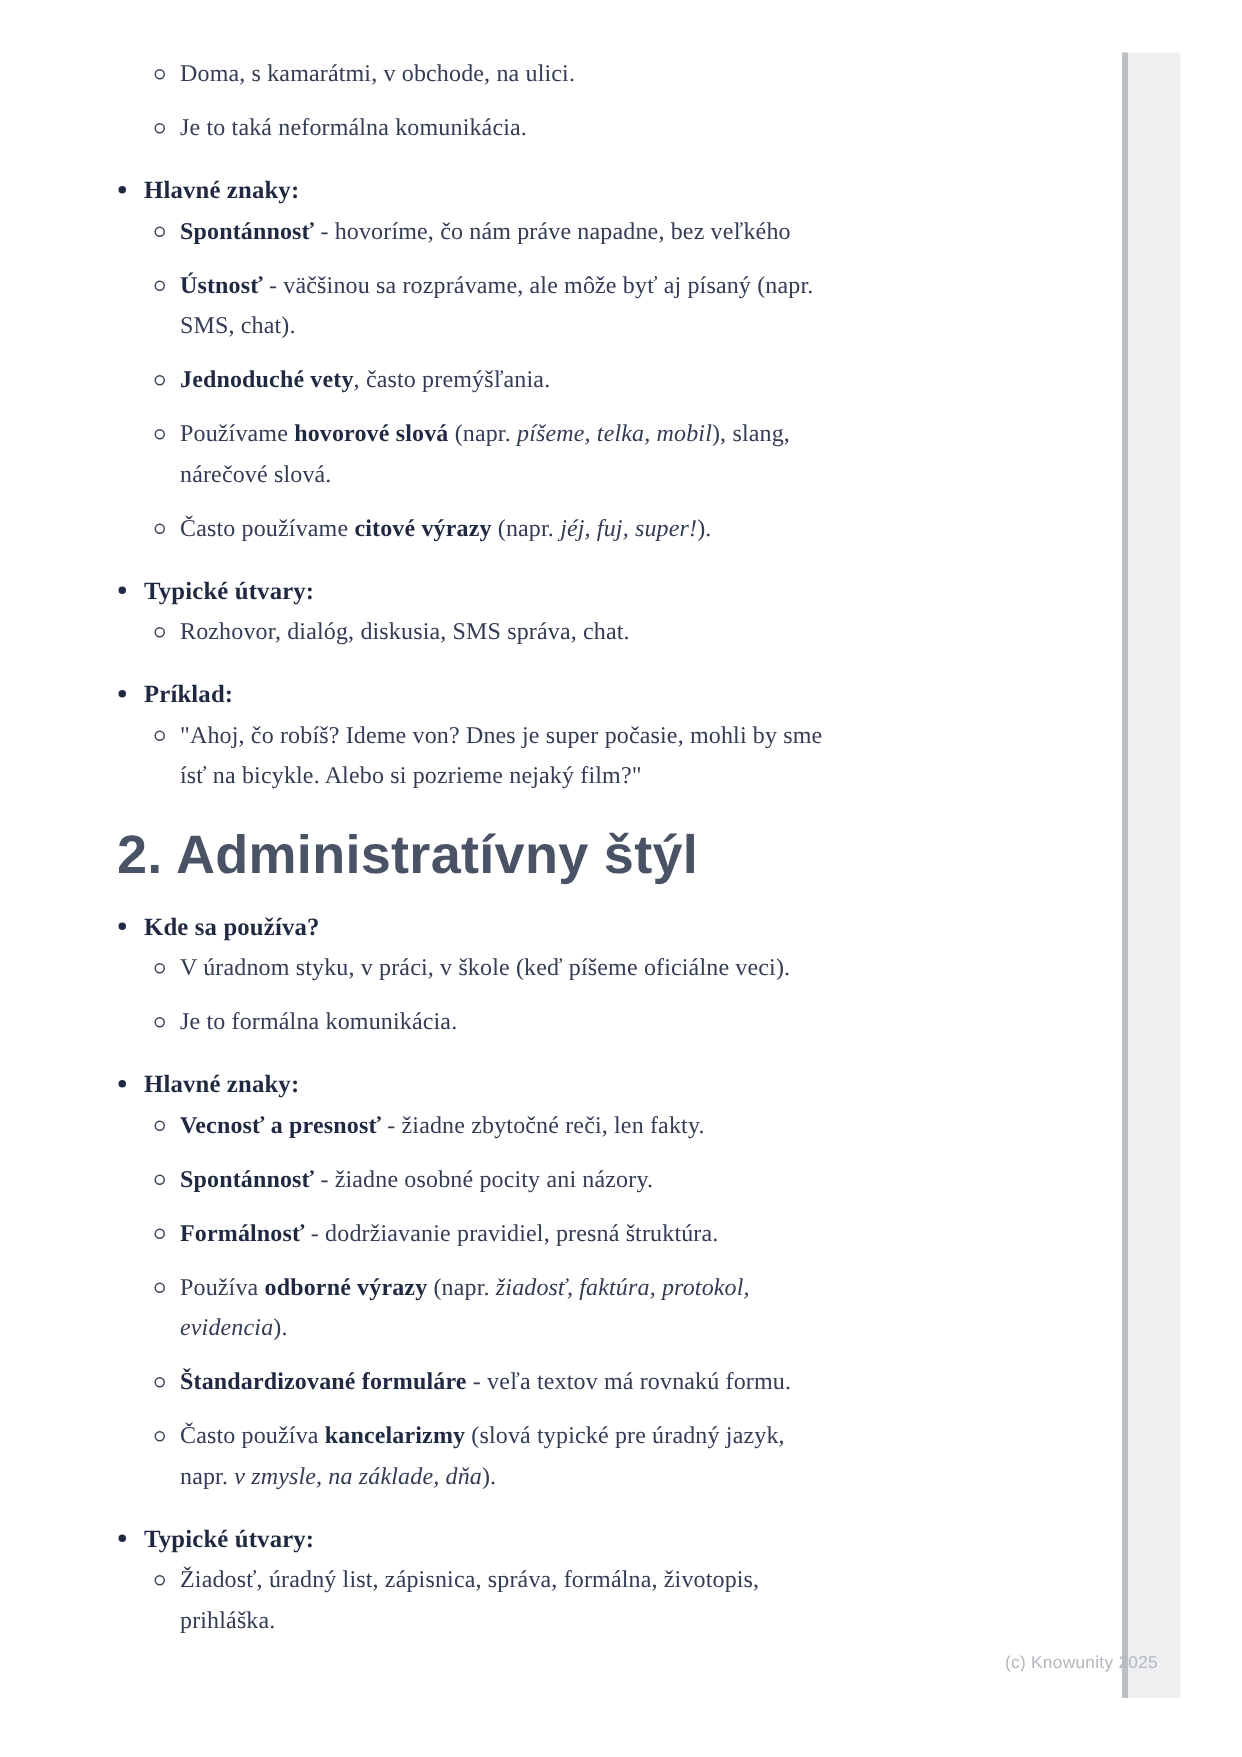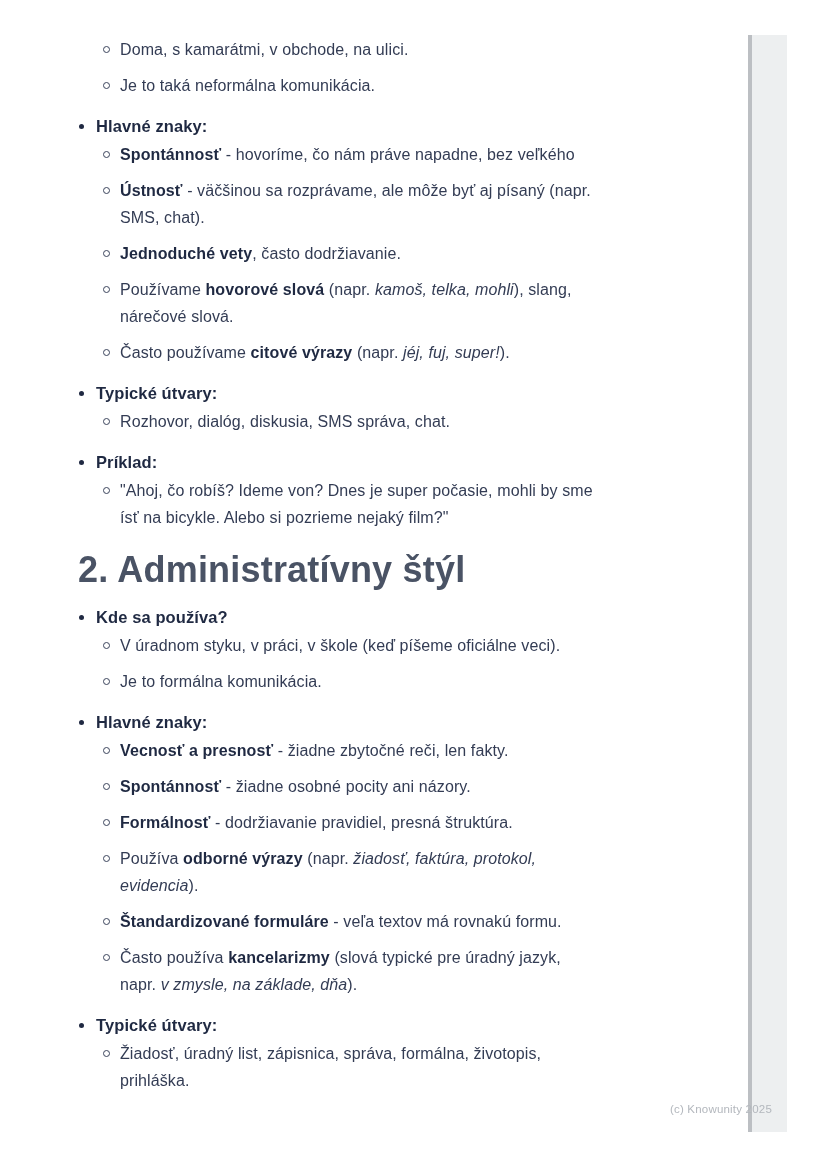--- a/index.html
+++ b/index.html
@@ -49,21 +49,21 @@
   }
   .sub-item .marker{
     flex:0 0 17px;position:relative;height:27px;
   }
   .sub-item .marker::after{
     content:"";position:absolute;left:0;top:10px;
     width:5px;height:5px;border-radius:50%;
     background:transparent;border:1.6px solid #3b445c;
     box-sizing:content-box;
   }
-  .lines{flex:1 1 auto;min-width:0;}
+  .lines{flex:1 1 auto;min-width:0;font-family:Liberation Serif, serif;}
   .seg-b{font-weight:700;color:var(--bold);}
   .seg-i{font-style:italic;}
   .scroll-track{
     position:absolute;left:748px;top:35px;
     width:39px;height:1097px;
     background:var(--track);
     z-index:1;
   }
   .scroll-thumb{
     position:absolute;left:0;top:0;
@@ -109,27 +109,27 @@
     <div class="sub-item">
       <span class="marker"></span>
       <div class="lines">
         <div><span class="seg-b">Ústnosť</span><span> - väčšinou sa rozprávame, ale môže byť aj písaný (napr.</span></div>
         <div><span>SMS, chat).</span></div>
       </div>
     </div>
     <div class="sub-item">
       <span class="marker"></span>
       <div class="lines">
-        <div><span class="seg-b">Jednoduché vety</span><span>, často dodržiavanie.</span></div>
-      </div>
-    </div>
-    <div class="sub-item">
-      <span class="marker"></span>
-      <div class="lines">
-        <div><span>Používame </span><span class="seg-b">hovorové slová</span><span> (napr. </span><span class="seg-i">kamoš, telka, mohli</span><span>), slang,</span></div>
+        <div><span class="seg-b">Jednoduché vety</span><span>, často premýšľania.</span></div>
+      </div>
+    </div>
+    <div class="sub-item">
+      <span class="marker"></span>
+      <div class="lines">
+        <div><span>Používame </span><span class="seg-b">hovorové slová</span><span> (napr. </span><span class="seg-i">píšeme, telka, mobil</span><span>), slang,</span></div>
         <div><span>nárečové slová.</span></div>
       </div>
     </div>
     <div class="sub-item">
       <span class="marker"></span>
       <div class="lines">
         <div><span>Často používame </span><span class="seg-b">citové výrazy</span><span> (napr. </span><span class="seg-i">jéj, fuj, super!</span><span>).</span></div>
       </div>
     </div>
     <div class="top-item">

